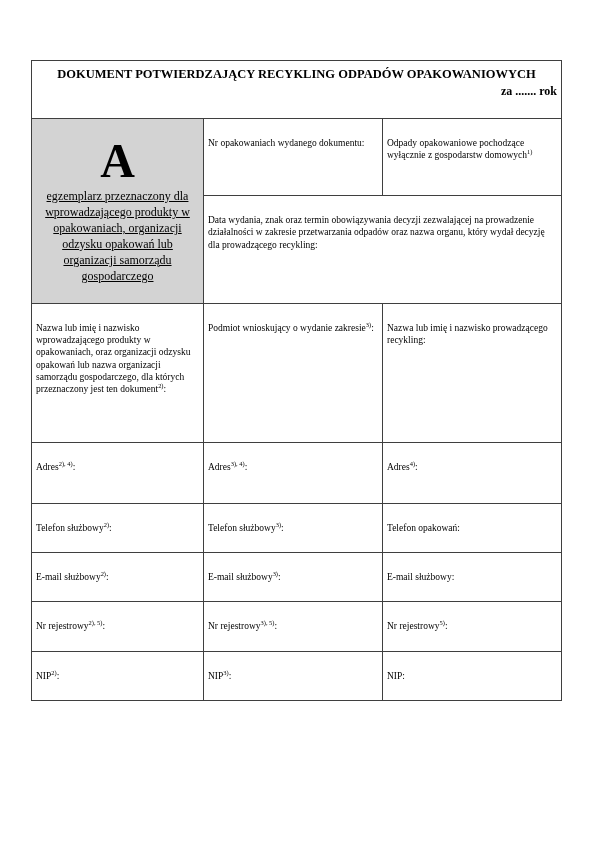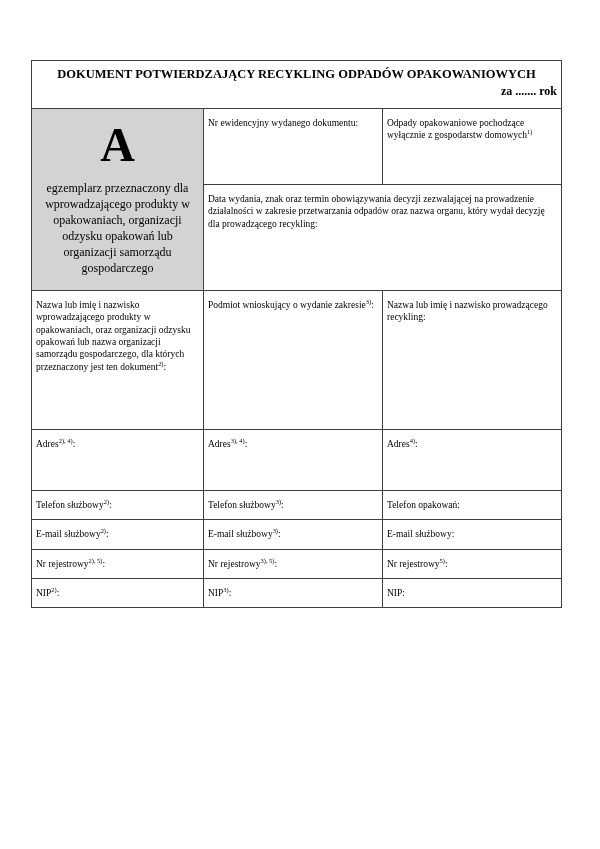--- a/index.html
+++ b/index.html
@@ -11,21 +11,21 @@
     color: var(--text, #000000);
   }
   table.form {
     position: absolute; left: 31px; top: 60px;
     border-collapse: collapse; table-layout: fixed;
     width: 530px;
   }
   td {
     border: 1px solid var(--border, #3f3f3f);
     vertical-align: top;
-    padding: 8px 4px;
+    padding: 18px 4px;
     font-size: 9.5px;
     line-height: 1.3;
     overflow: hidden;
   }
   sup { font-size: 0.68em; line-height: 0; }
 
   tr.r-title    { height: 43px; }
   tr.r-head     { height: 76px; }
   tr.r-decision { height: 106px; }
   tr.r-ident    { height: 139px; }
@@ -40,21 +40,21 @@
     padding-top: 5px;
   }
   .title-line2 { font-size: 12px; margin-top: 2px; font-weight: bold; text-align: right; }
 
   .copy-cell {
     background: var(--copy-box-bg, #d3d3d3);
     text-align: center;
     vertical-align: middle;
   }
   .copy-letter { font-size: 48px; font-weight: bold; line-height: 1; }
-  .copy-desc   { font-size: 12px; line-height: 1.33; margin-top: 12px; padding: 0 1px; }
+  .copy-desc   { font-size: 12px; line-height: 1.33; margin-top: 4px; padding: 0 1px; text-decoration: underline; }
 </style>
 </head>
 <body>
 
 <table class="form">
   <colgroup>
     <col style="width:172px">
       <col style="width:179px">
       <col style="width:179px">
   </colgroup>
@@ -65,21 +65,21 @@
       <div>DOKUMENT POTWIERDZAJĄCY RECYKLING ODPADÓW OPAKOWANIOWYCH</div>
       <div class="title-line2">za ....... rok</div>
     </td>
   </tr>
 
   <tr class="r-head">
     <td class="copy-cell" rowspan="2">
       <div class="copy-letter">A</div>
       <div class="copy-desc">egzemplarz przeznaczony dla wprowadzającego produkty w opakowaniach, organizacji odzysku opakowań lub organizacji samorządu gospodarczego</div>
     </td>
-    <td><span>Nr ewidencyjny wydanego dokumentu:</span><sup></sup><span></span></td>
+    <td><span>Nr opakowaniach wydanego dokumentu:</span><sup></sup><span></span></td>
     <td><span>Odpady opakowaniowe pochodzące wyłącznie z gospodarstw domowych</span><sup>1)</sup><span></span></td>
   </tr>
 
   <tr class="r-decision">
     <td colspan="2"><span>Data wydania, znak oraz termin obowiązywania decyzji zezwalającej na prowadzenie działalności w zakresie przetwarzania odpadów oraz nazwa organu, który wydał decyzję dla prowadzącego recykling:</span><sup></sup><span></span></td>
   </tr>
 
   <tr class="r-ident">
     <td><span>Nazwa lub imię i nazwisko wprowadzającego produkty w opakowaniach, oraz organizacji odzysku opakowań lub nazwa organizacji samorządu gospodarczego, dla których przeznaczony jest ten dokument</span><sup>2)</sup><span>:</span></td>
     <td><span>Podmiot wnioskujący o wydanie zakresie</span><sup>3)</sup><span>:</span></td>

